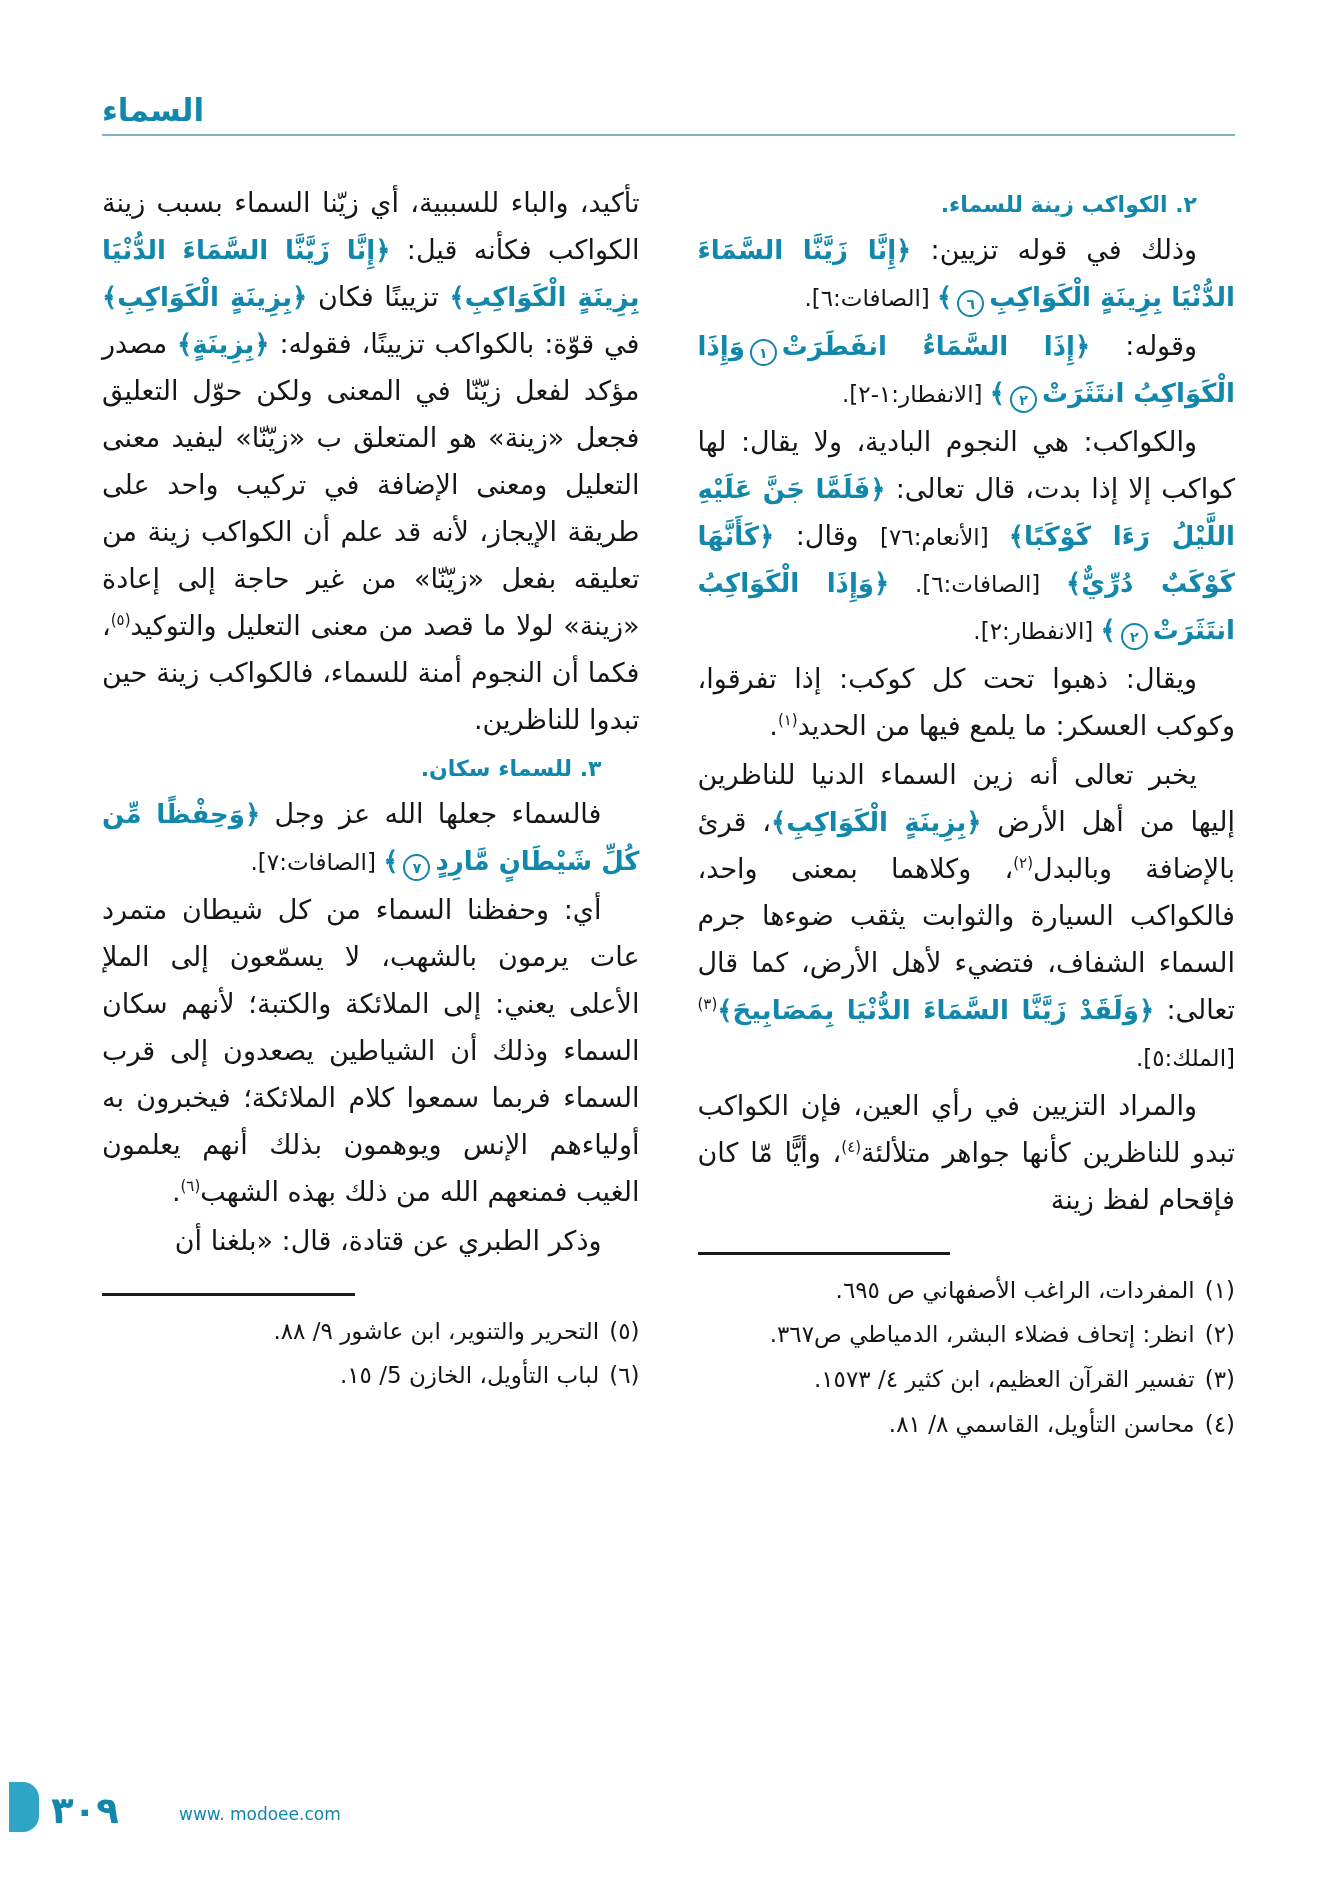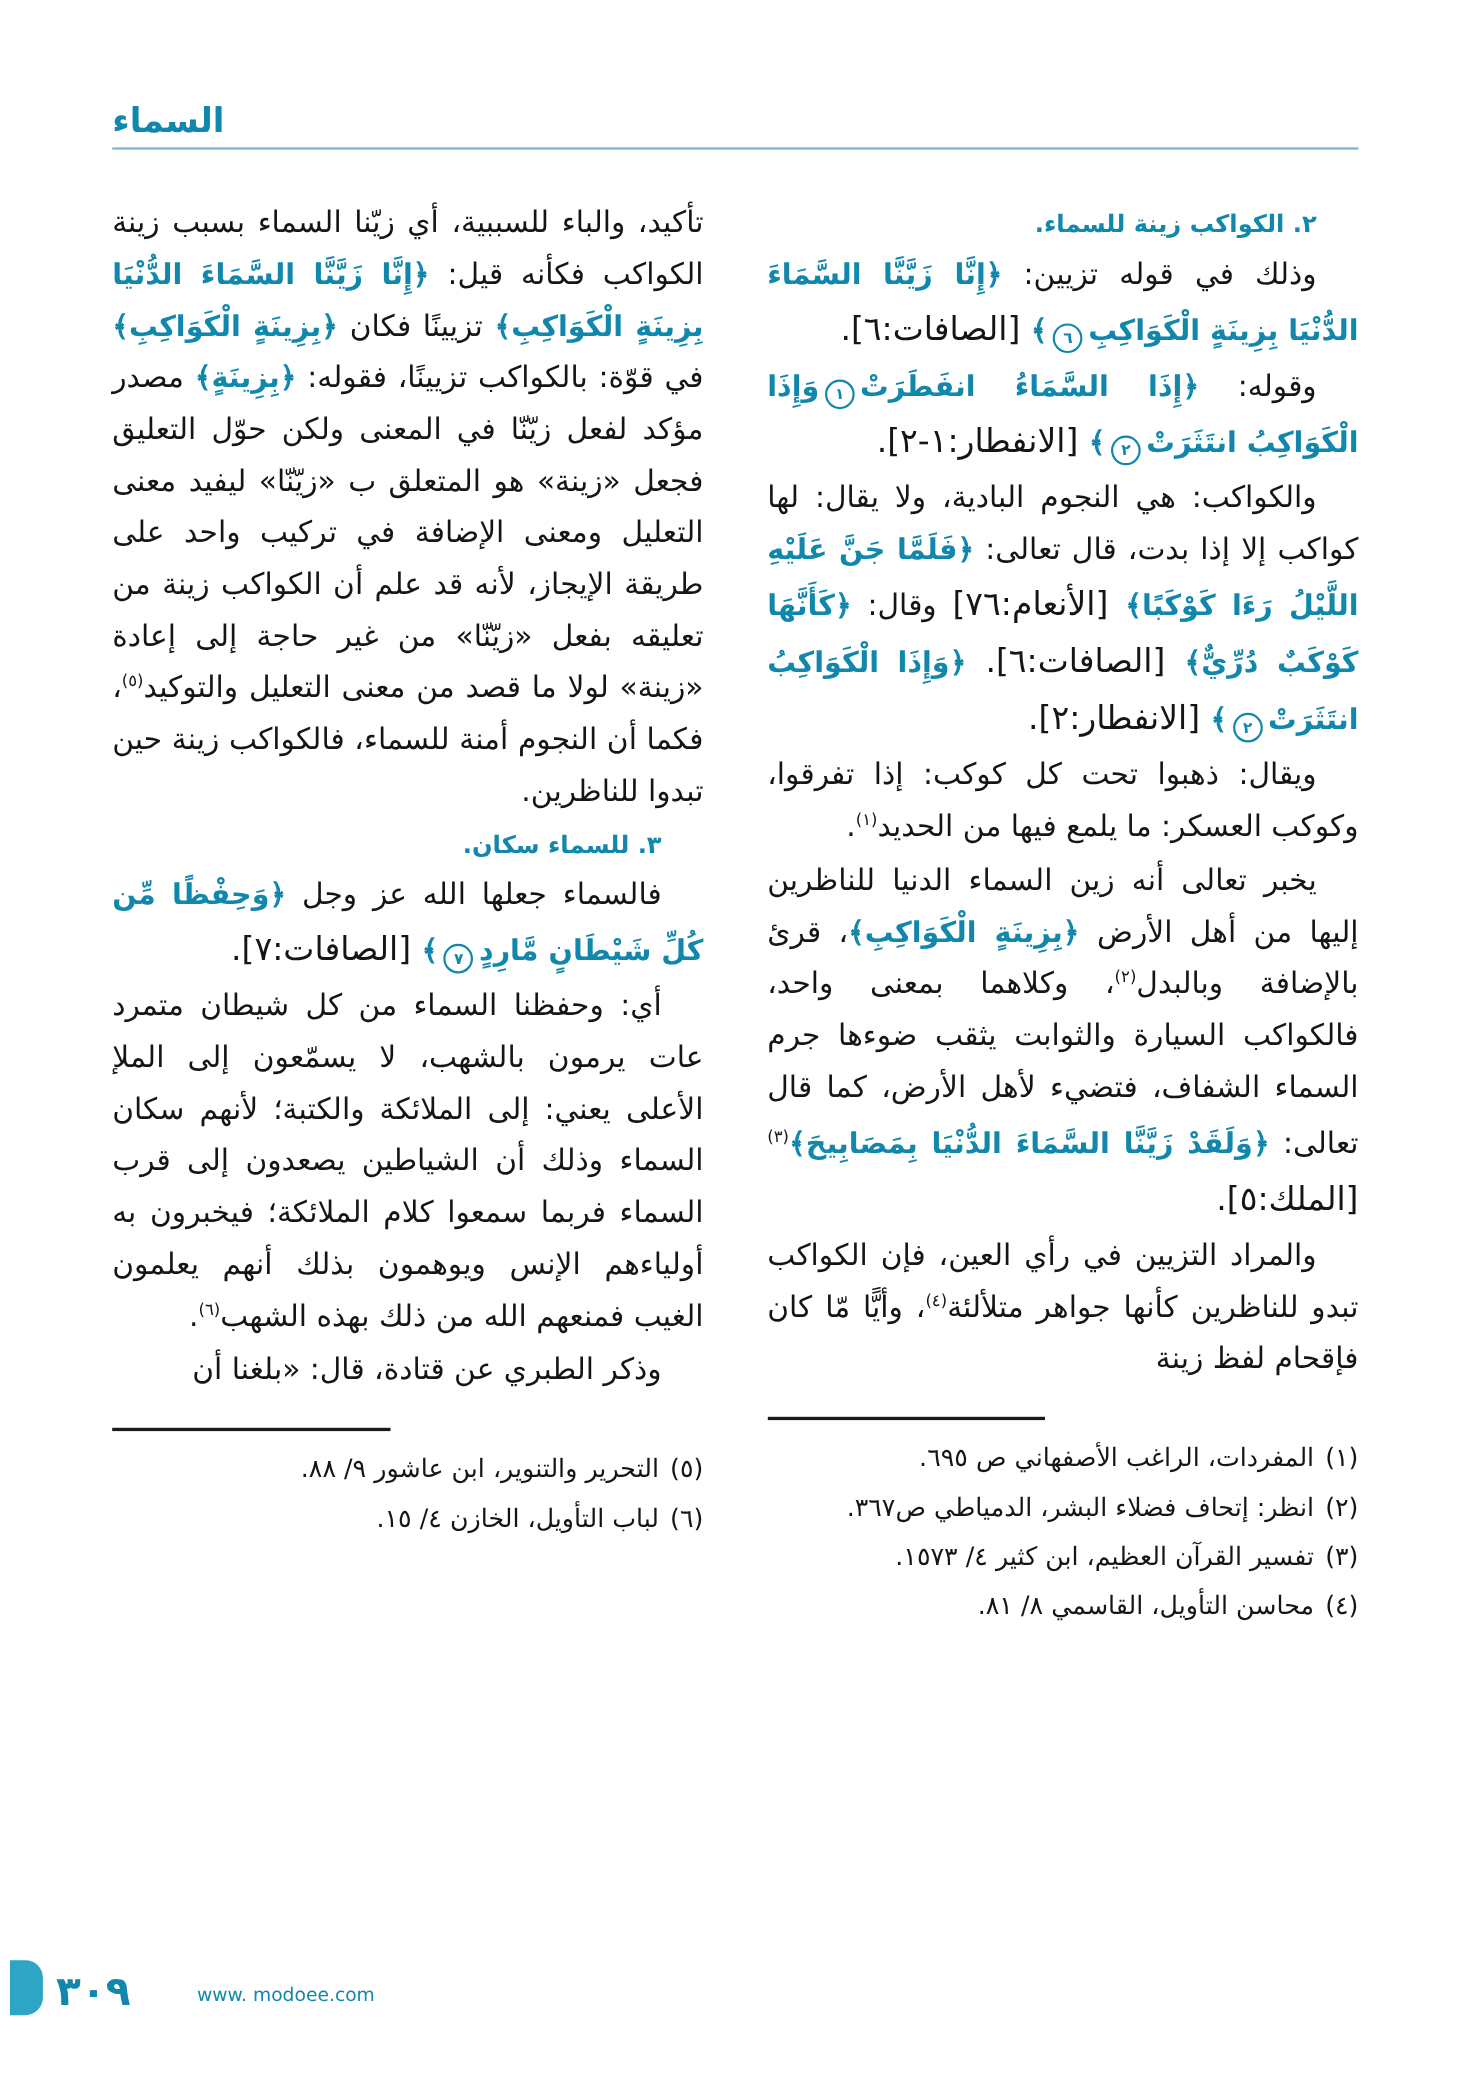--- a/index.html
+++ b/index.html
@@ -55,21 +55,21 @@
     font-weight: bold;
     text-indent: 38px;
     line-height: 1.7;
     margin: 6px 0 4px 0;
   }
   .quran {
     color: #1287ac;
     font-weight: bold;
     font-size: 26px;
   }
-  .ref { font-size: 30px; color: #151515; }
+  .ref { font-size: 23px; color: #151515; }
   .fn-sup {
     font-size: 15px;
     vertical-align: super;
     color: #151515;
   }
   .ayah-num {
     display: inline-block;
     width: 27px;
     height: 27px;
     line-height: 24px;
@@ -174,21 +174,21 @@
         <p class="para"><span>فالسماء جعلها الله عز وجل </span><span class="quran">﴿وَحِفْظًا مِّن كُلِّ شَيْطَانٍ مَّارِدٍ</span><span class="ayah-num">٧</span><span class="quran">﴾</span><span class="ref"> [الصافات:٧].</span></p>
         <p class="para"><span>أي: وحفظنا السماء من كل شيطان متمرد عات يرمون بالشهب، لا يسمّعون إلى الملإ الأعلى يعني: إلى الملائكة والكتبة؛ لأنهم سكان السماء وذلك أن الشياطين يصعدون إلى قرب السماء فربما سمعوا كلام الملائكة؛ فيخبرون به أولياءهم الإنس ويوهمون بذلك أنهم يعلمون الغيب فمنعهم الله من ذلك بهذه الشهب</span><span class="fn-sup">(٦)</span><span>.</span></p>
         <p class="para"><span>وذكر الطبري عن قتادة، قال: «بلغنا أن</span></p>
         <div class="fn-sep"></div>
         <div class="footnote">
           <span class="fn-marker">(٥)</span>
           <span class="fn-text">التحرير والتنوير، ابن عاشور ٩/ ٨٨.</span>
         </div>
         <div class="footnote">
           <span class="fn-marker">(٦)</span>
-          <span class="fn-text">لباب التأويل، الخازن ٤/ ١٥.</span>
+          <span class="fn-text">لباب التأويل، الخازن 5/ ١٥.</span>
         </div>
       </div>
   </div>
 
   <div class="footer">
     <div class="page-tab"></div>
     <div class="page-num">٣٠٩</div>
     <div class="site-url">www. modoee.com</div>
   </div>
 

